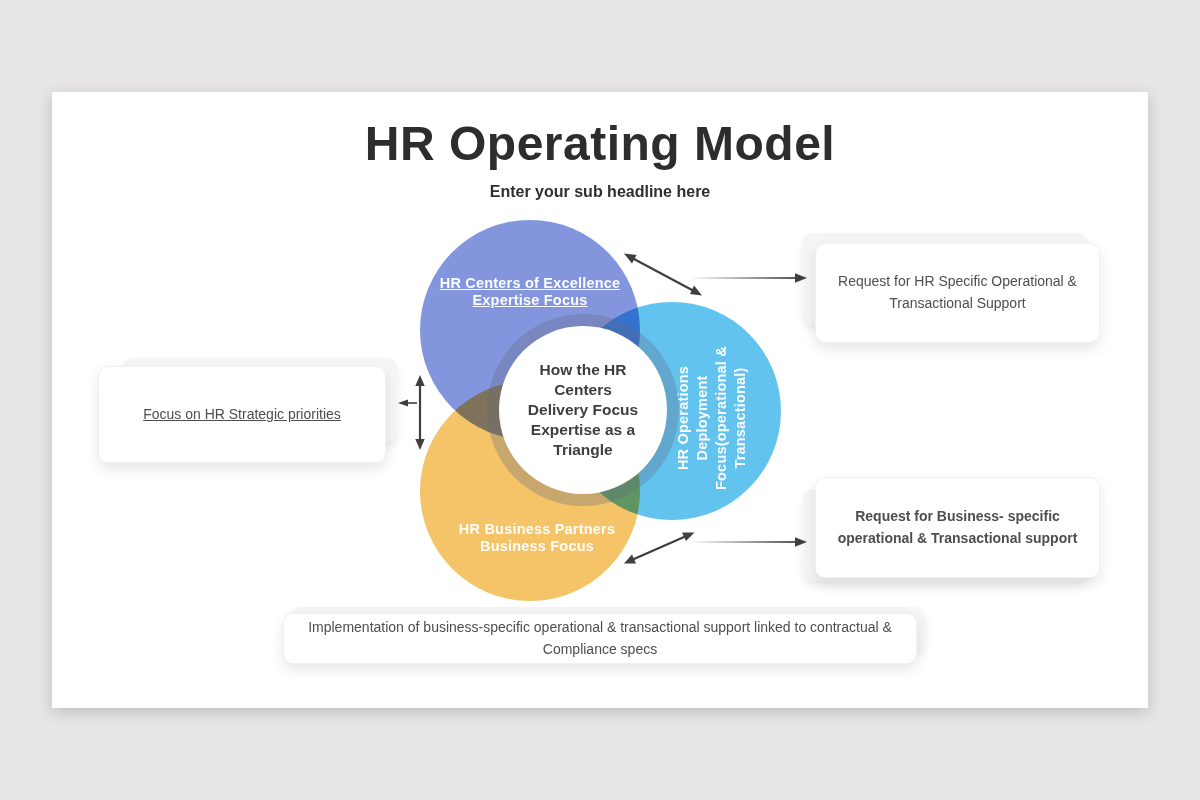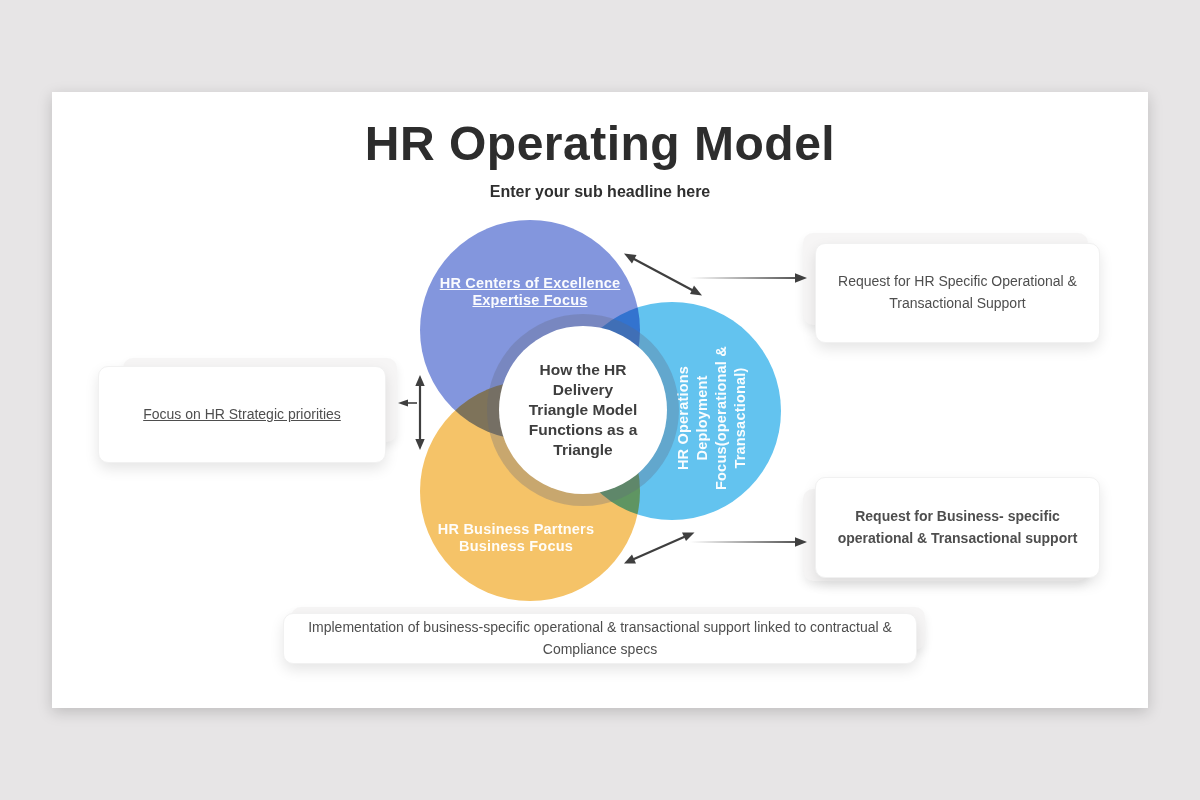--- a/index.html
+++ b/index.html
@@ -28,21 +28,21 @@
   .circle-coe { left:368px; top:128px; width:220px; height:220px; background:#8396DD; }
   .circle-ops { left:511px; top:210px; width:218px; height:218px; background:#63C3EF; }
   .circle-bp  { left:368px; top:289px; width:220px; height:220px; background:#F5C368; }
 
   .circle-label {
     position:absolute; z-index:3; color:rgba(255,255,255,0.96);
     font-size:14.5px; font-weight:700; text-align:center; line-height:17px;
     letter-spacing:0.2px;
   }
   .label-coe { left:378px; top:183px; width:200px;text-decoration:underline; }
-  .label-bp  { left:364px; top:429px; width:200px; }
+  .label-bp  { left:385px; top:429px; width:200px; }
   .label-ops {
     left:544px; top:284px; width:240px; height:84px;
     transform:rotate(-90deg); line-height:19px;
   }
   .circle-label span { display:block; }
 
   .center-circle {
     position:absolute; left:447px; top:234px; width:168px; height:168px;
     background:#ffffff; border-radius:50%; z-index:4;
     box-shadow:0 0 0 12px rgba(95,104,125,0.30);
@@ -124,23 +124,23 @@
     <span>Transactional)</span>
   </div>
 
   <div class="circle-label label-bp">
     <span>HR Business Partners</span>
     <span>Business Focus</span>
   </div>
 
   <div class="center-circle">
     <div class="center-text">
-      <span>How the HR Delivery</span>
-      <span>Triangle Model</span>
-      <span>Functions as a</span>
+      <span>How the HR Centers</span>
+      <span>Delivery Focus</span>
+      <span>Expertise as a</span>
       <span>Triangle</span>
     </div>
   </div>
 
   <svg class="arrows" viewBox="0 0 1096 616">
     <defs>
       <linearGradient id="fadeR" x1="0" y1="0" x2="1" y2="0">
         <stop offset="0" stop-color="#3F3F3F" stop-opacity="0"></stop>
         <stop offset="1" stop-color="#3F3F3F" stop-opacity="0.9"></stop>
       </linearGradient>

